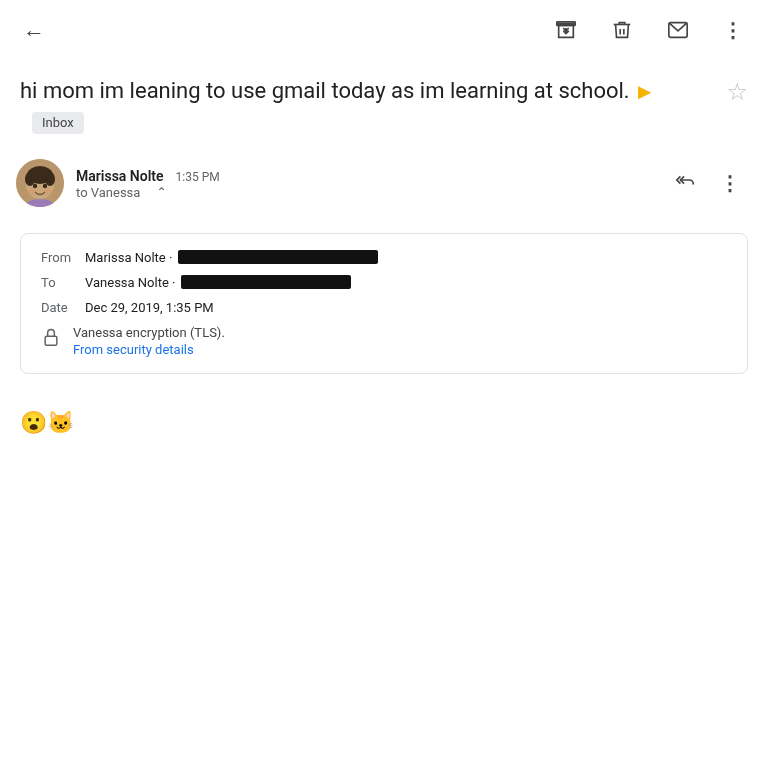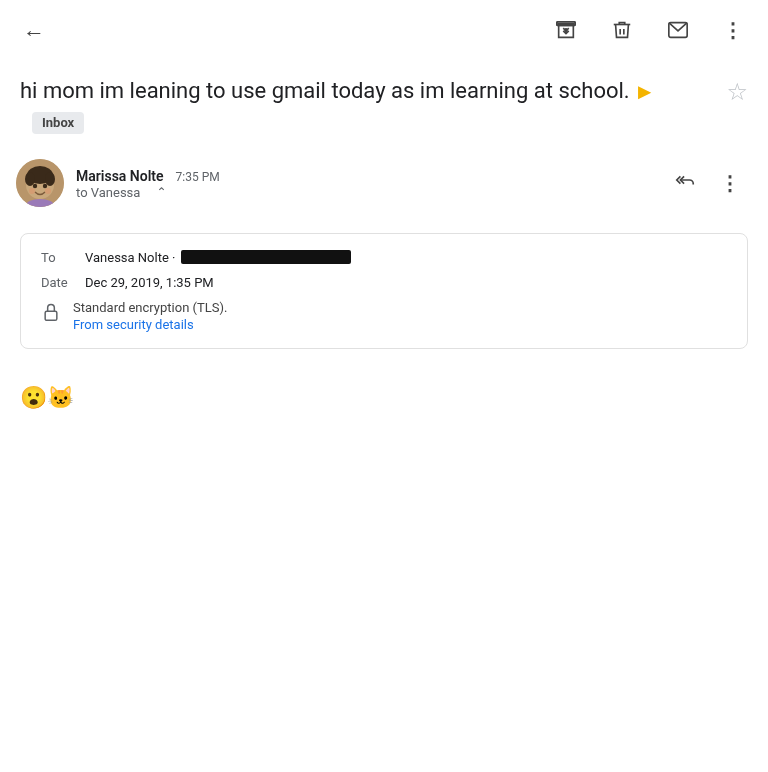--- a/index.html
+++ b/index.html
@@ -53,21 +53,21 @@
     .inbox-badge {
       display: inline-flex;
       align-items: center;
       background: #e8eaed;
       color: #444;
       font-size: 13px;
       padding: 2px 10px;
       border-radius: 4px;
       margin-left: 12px;
       vertical-align: middle;
-      font-weight: 700;
+      font-weight: 400;
     }
     .arrow-icon {
       display: inline-block;
       color: #f4b400;
       font-size: 22px;
       vertical-align: middle;
       margin-left: 4px;
     }
     .star-btn {
       color: #bdc1c6;
@@ -255,21 +255,21 @@
 
         <circle cx="16" cy="32" r="3" fill="#e0916a" opacity="0.5"></circle>
         <circle cx="32" cy="32" r="3" fill="#e0916a" opacity="0.5"></circle>
 
         <ellipse cx="24" cy="46" rx="14" ry="6" fill="#9a7ab8"></ellipse>
       </svg>
     </div>
     <div class="sender-info">
       <div>
         <span class="sender-name">Marissa Nolte</span>
-        <span class="sender-time">7:35 PM</span>
+        <span class="sender-time">1:35 PM</span>
       </div>
       <div class="to-line">
         <span>to Vanessa</span>
         <span class="chevron-up">⌃</span>
       </div>
     </div>
   </div>
   <div class="email-meta-right">
     <div class="reply-all-btn">
       <svg width="22" height="22" viewBox="0 0 24 24" fill="none" stroke="#444" stroke-width="1.8">
@@ -277,39 +277,46 @@
         <polyline points="11,8 7,12 11,16"></polyline>
         <path d="M7 12h10a4 4 0 0 1 4 4v1"></path>
       </svg>
     </div>
     <div class="icon-btn" style="font-size:20px;font-weight:bold;color:#444;font-family:Arial;">⋮</div>
   </div>
 </div>
 
 <div class="details-box">
   <div class="detail-row">
+    <span class="detail-label">From</span>
+    <span class="detail-value">
+      <span>Marissa Nolte ·</span>
+      <span class="redacted-bar" style="width:200px;"></span>
+    </span>
+  </div>
+  <div class="detail-row">
     <span class="detail-label">To</span>
     <span class="detail-value">
       <span>Vanessa Nolte ·</span>
       <span class="redacted-bar" style="width:170px;"></span>
     </span>
   </div>
   <div class="detail-row">
     <span class="detail-label">Date</span>
     <span class="detail-value">Dec 29, 2019, 1:35 PM</span>
   </div>
   <div class="security-row">
     <div class="lock-icon">
       <svg width="20" height="20" viewBox="0 0 24 24" fill="none" stroke="#5f6368" stroke-width="1.8">
         <rect x="5" y="11" width="14" height="11" rx="2"></rect>
         <path d="M8 11V7a4 4 0 0 1 8 0v4"></path>
       </svg>
     </div>
     <div>
-      <span class="security-text">Standard encryption (TLS).</span>
+      <span class="security-text">Vanessa encryption (TLS).</span>
       <a class="security-link">From security details</a>
     </div>
   </div>
 </div>
 
 <div class="email-body">
   <span>😮🐱</span>
 </div>
 
 </body></html>

